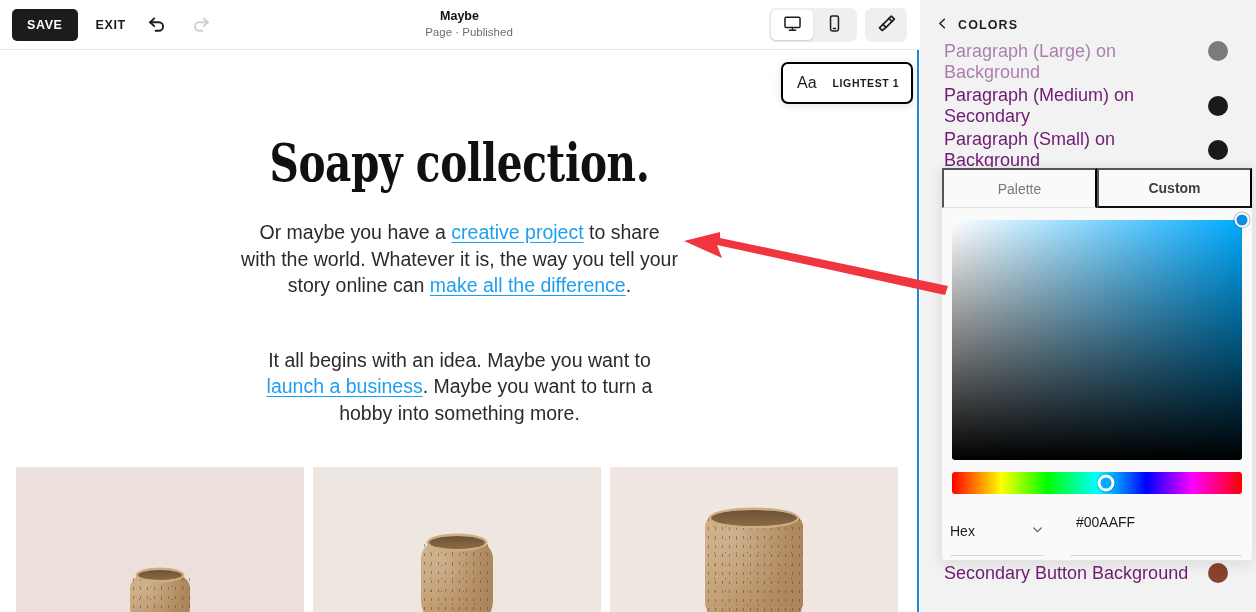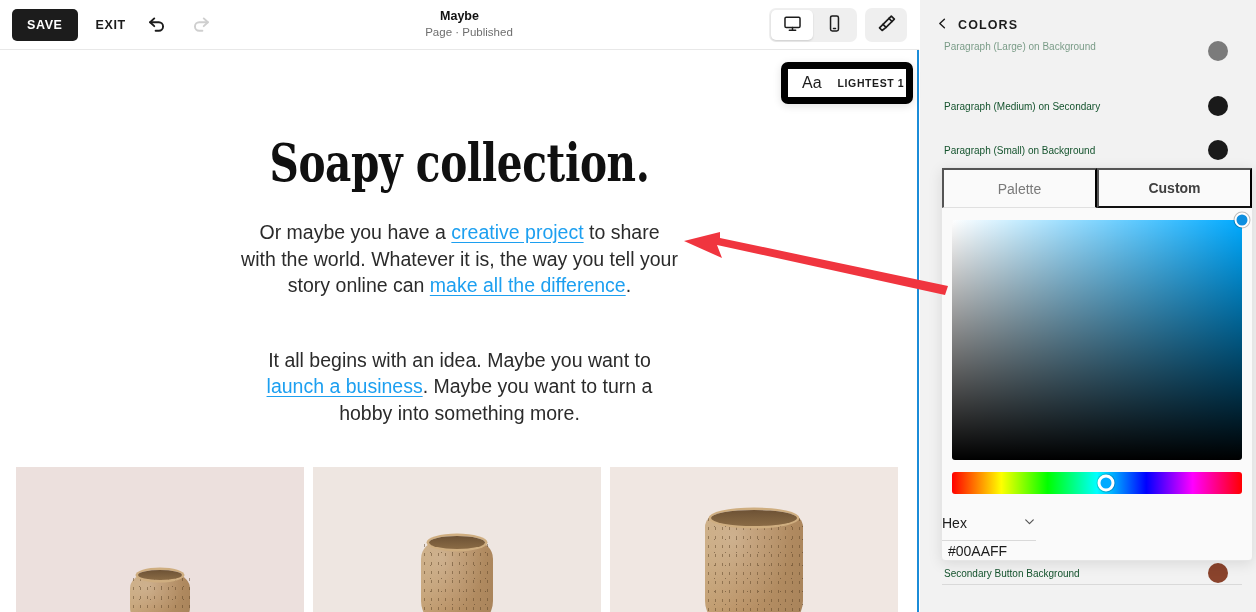--- a/index.html
+++ b/index.html
@@ -137,21 +137,21 @@
   .t2 .vase { width: 72px; height: 86px; border-radius: 18px 18px 26px 26px; }
   .t2 .vase .rim { width: 56px; height: 13px; }
   
   .t3 .vase { width: 98px; height: 112px; border-radius: 12px 12px 26px 26px; }
   .t3 .vase .rim { width: 86px; height: 16px; }
 
   
   .float-chip {
     position: absolute; left: 781px; top: 62px;
     width: 132px; height: 42px;
-    background: #ffffff; border: 7px solid #000000; border-radius: 7px;
+    background: #ffffff; border: 2px solid #000000; border-radius: 7px;
     box-shadow: 0 2px 8px rgba(0,0,0,.12);
     display: flex; align-items: center; z-index: 40;
   }
   .chip-aa {
     font-size: 16px; color: #1c1c1c; margin-left: 14px;
     font-family: "Liberation Sans", sans-serif;
   }
   .chip-label {
     font-size: 10.5px; font-weight: bold; letter-spacing: .6px;
     color: #1c1c1c; margin-left: 16px;
@@ -180,21 +180,21 @@
     font-size: 12.5px; font-weight: bold; letter-spacing: 1.1px;
     color: #1c1c1c; margin-left: 9px;
   }
   .sb-list { position: relative; }
   .sb-row {
     height: 44px; display: flex; align-items: center;
     justify-content: space-between;
     padding: 0 28px 0 24px;
     cursor: pointer;
   }
-  .sb-row-label { font-size: 10px; color: #14532d; }
+  .sb-row-label { font-size: 18px; color: #701a75; }
   .sb-dot { width: 20px; height: 20px; border-radius: 50%; flex: 0 0 20px; }
   .row-clipped { opacity: .55; }
 
   
   .picker {
     position: absolute; left: 21px; top: 167px;
     width: 312px; height: 394px;
     background: #fafafa;
     border: 1px solid #e6e6e6;
     border-radius: 4px;
@@ -236,21 +236,21 @@
     cursor: pointer;
   }
   .hue-handle {
     position: absolute; top: 50%; width: 17px; height: 17px;
     border-radius: 50%; border: 3px solid #ffffff;
     background: #00aaff;
     transform: translate(-50%,-50%);
     box-shadow: 0 0 0 1px rgba(0,0,0,.18);
     cursor: grab;
   }
-  .hex-row { display: flex; margin: 20px 10px 0 0; gap: 2px; flex-direction: column; }
+  .hex-row { display: flex; margin: 20px 10px 0 8px; gap: 26px; }
   .hex-mode {
     width: 94px; display: flex; align-items: center; justify-content: space-between;
     border-bottom: 1px solid #d9d9d9; padding-bottom: 8px; cursor: pointer;
   }
   .hex-mode-label { font-size: 14px; color: #1c1c1c; }
   .hex-val {
     flex: 1; border-bottom: 1px solid #d9d9d9; padding-bottom: 25px;
     font-size: 14px; color: #1c1c1c; padding-left: 6px;
   }
 </style>

